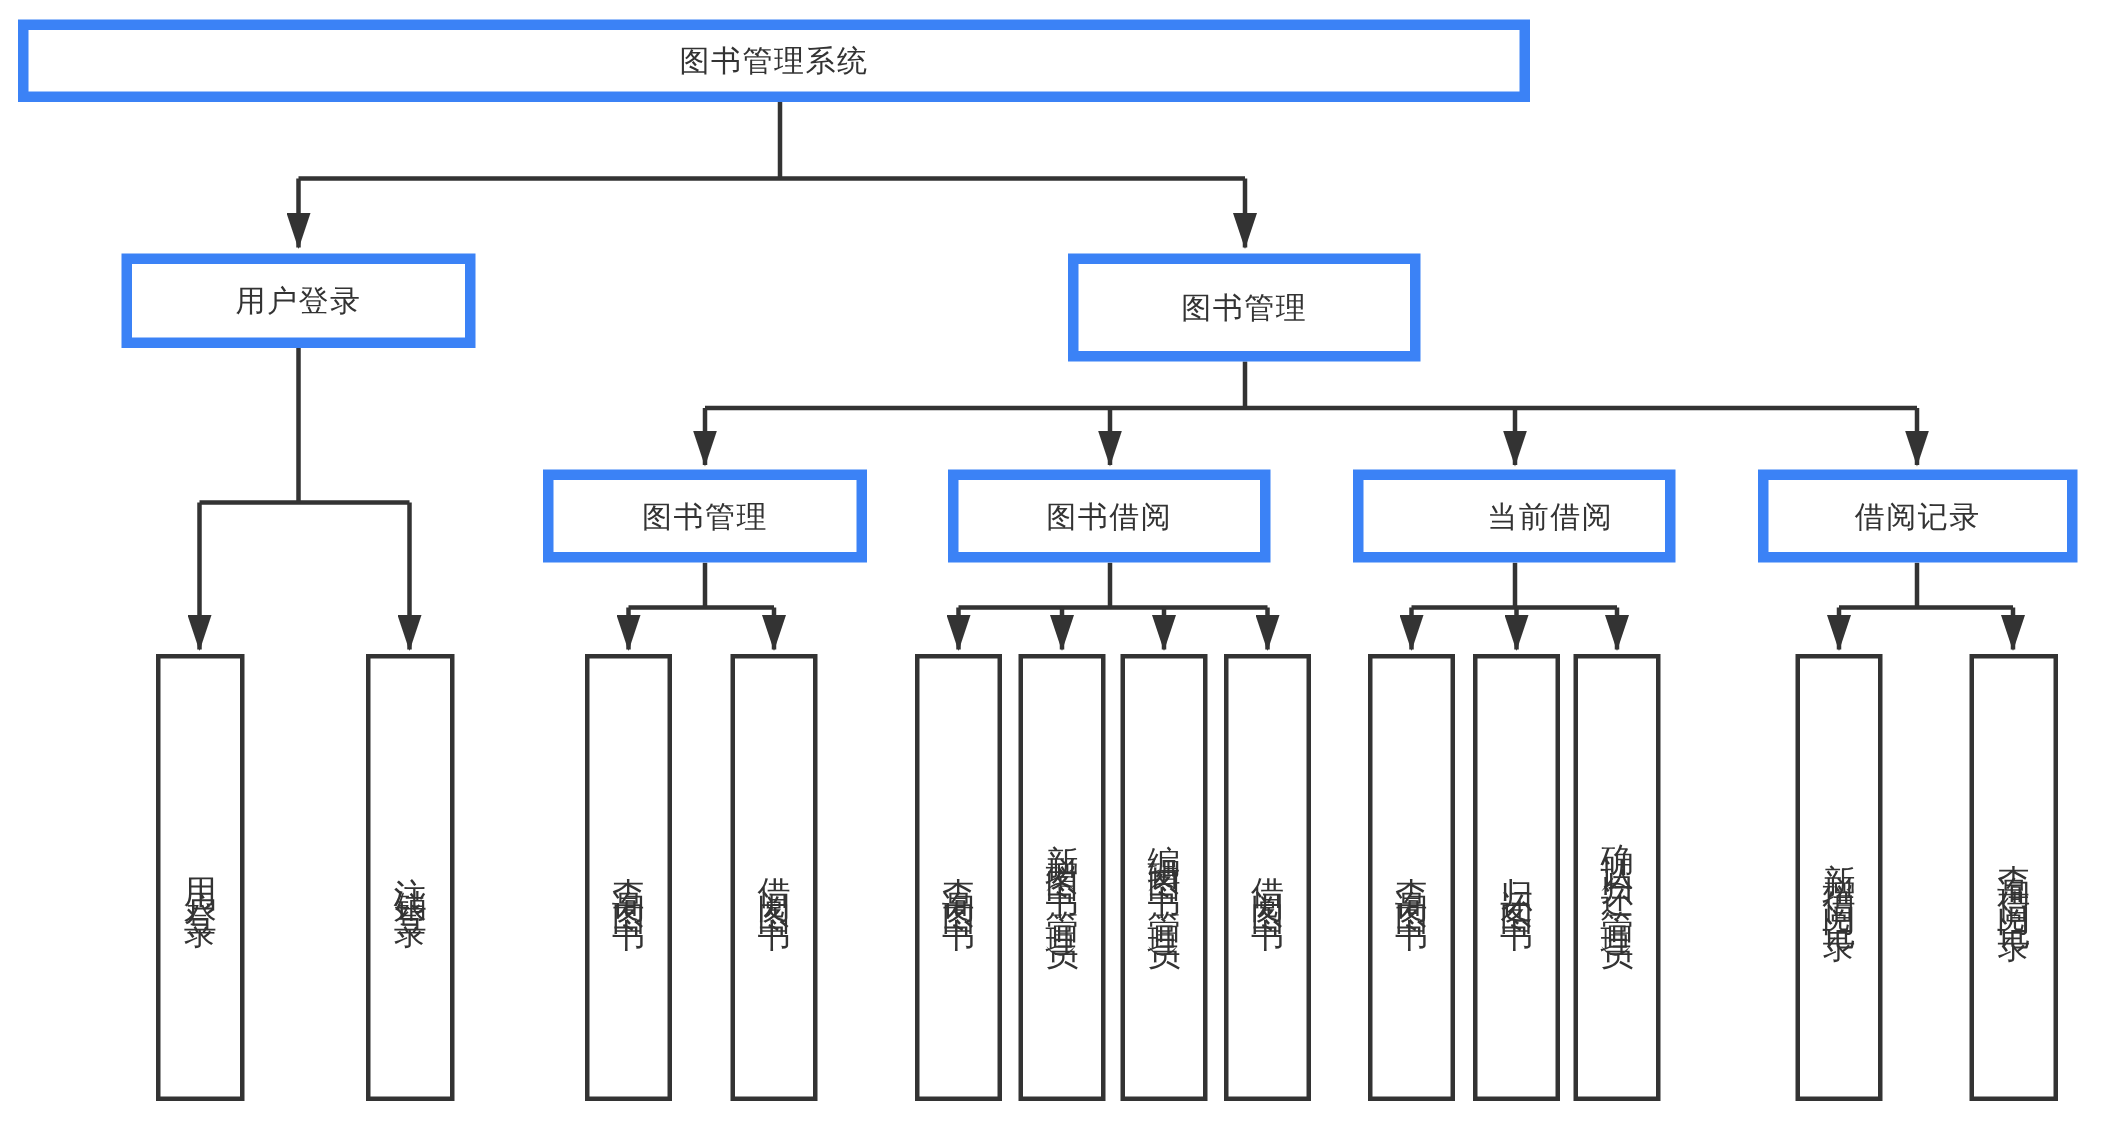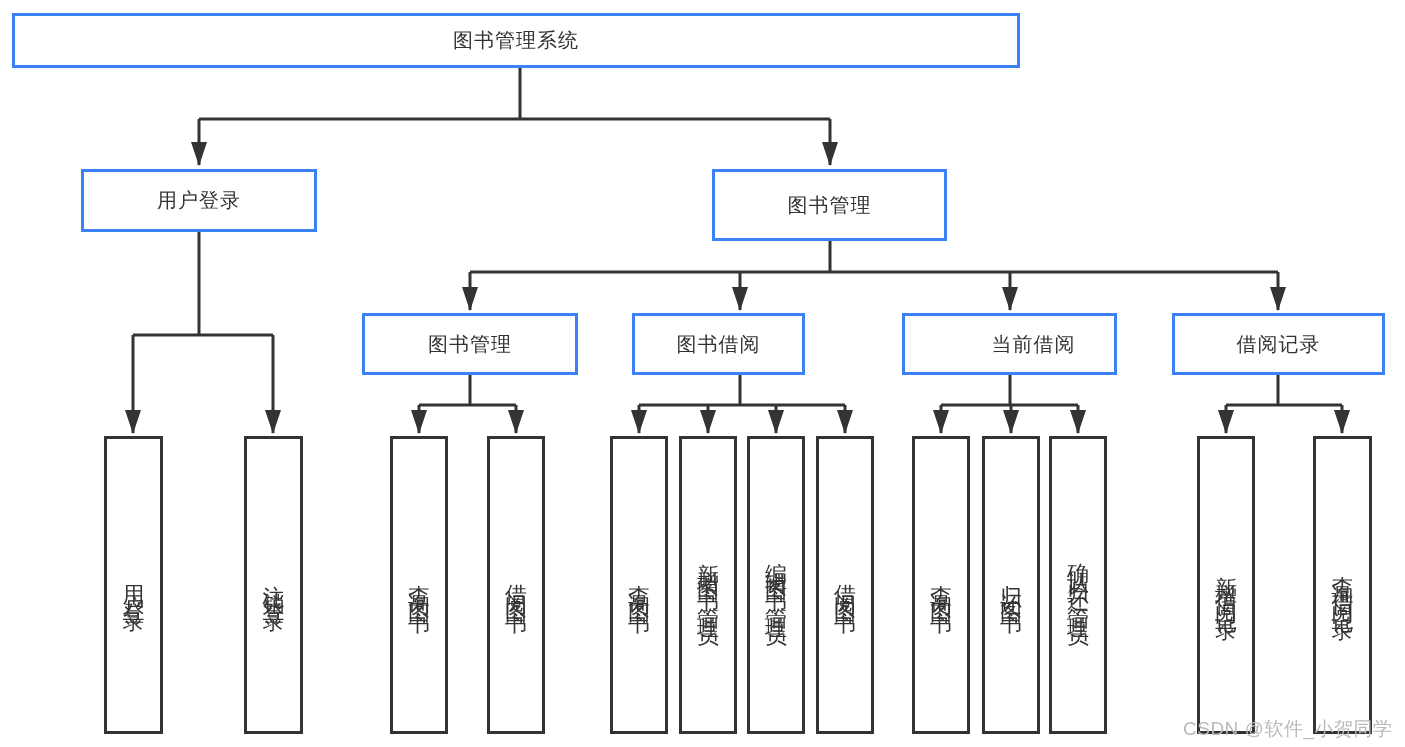--- a/index.html
+++ b/index.html
@@ -8,21 +8,21 @@
     position:relative;
     background:#ffffff;
     font-family:"Liberation Sans","DejaVu Sans",sans-serif;
     overflow:hidden;
     color:#333333;
   }
   .canvas { position:absolute; left:0; top:0; width:1405px; height:747px; }
   svg.connectors { position:absolute; left:0; top:0; }
   .hbox {
     position:absolute;
-    border:3px solid #3b82f6;
+    border:7px solid #3b82f6;
     background:#ffffff;
     display:flex; align-items:center; justify-content:center;
     font-size:20px; letter-spacing:1px; color:#333333;
   }
   .vbox {
     position:absolute; top:436px; height:298px;
     border:3px solid #333333;
     background:#ffffff;
     display:flex; align-items:center; justify-content:center;
   }
@@ -95,21 +95,21 @@
   <div class="hbox" style="left:81px; top:169px; width:236px; height:63px;">
     <span>用户登录</span>
   </div>
   <div class="hbox" style="left:712px; top:169px; width:235px; height:72px;">
     <span>图书管理</span>
   </div>
 
   <div class="hbox" style="left:362px; top:313px; width:216px; height:62px;">
     <span>图书管理</span>
   </div>
-  <div class="hbox" style="left:632px; top:313px; width:173px; height:62px;justify-content:center;">
+  <div class="hbox" style="left:632px; top:313px; width:215px; height:62px;justify-content:center;">
     <span>图书借阅</span>
   </div>
   <div class="hbox" style="left:902px; top:313px; width:215px; height:62px;padding-left:48px;">
     <span>当前借阅</span>
   </div>
   <div class="hbox" style="left:1172px; top:313px; width:213px; height:62px;">
     <span>借阅记录</span>
   </div>
 
   <div class="vbox" style="left:104px; width:59px;">
@@ -149,15 +149,14 @@
     <span class="vtext">确认归还（管理员）</span>
   </div>
 
   <div class="vbox" style="left:1197px; width:58px;">
     <span class="vtext">新增借阅记录</span>
   </div>
   <div class="vbox" style="left:1313px; width:59px;">
     <span class="vtext">查询借阅记录</span>
   </div>
 
-  <div class="watermark">CSDN @软件_小贺同学</div>
 
 </div>
 
 </body></html>

